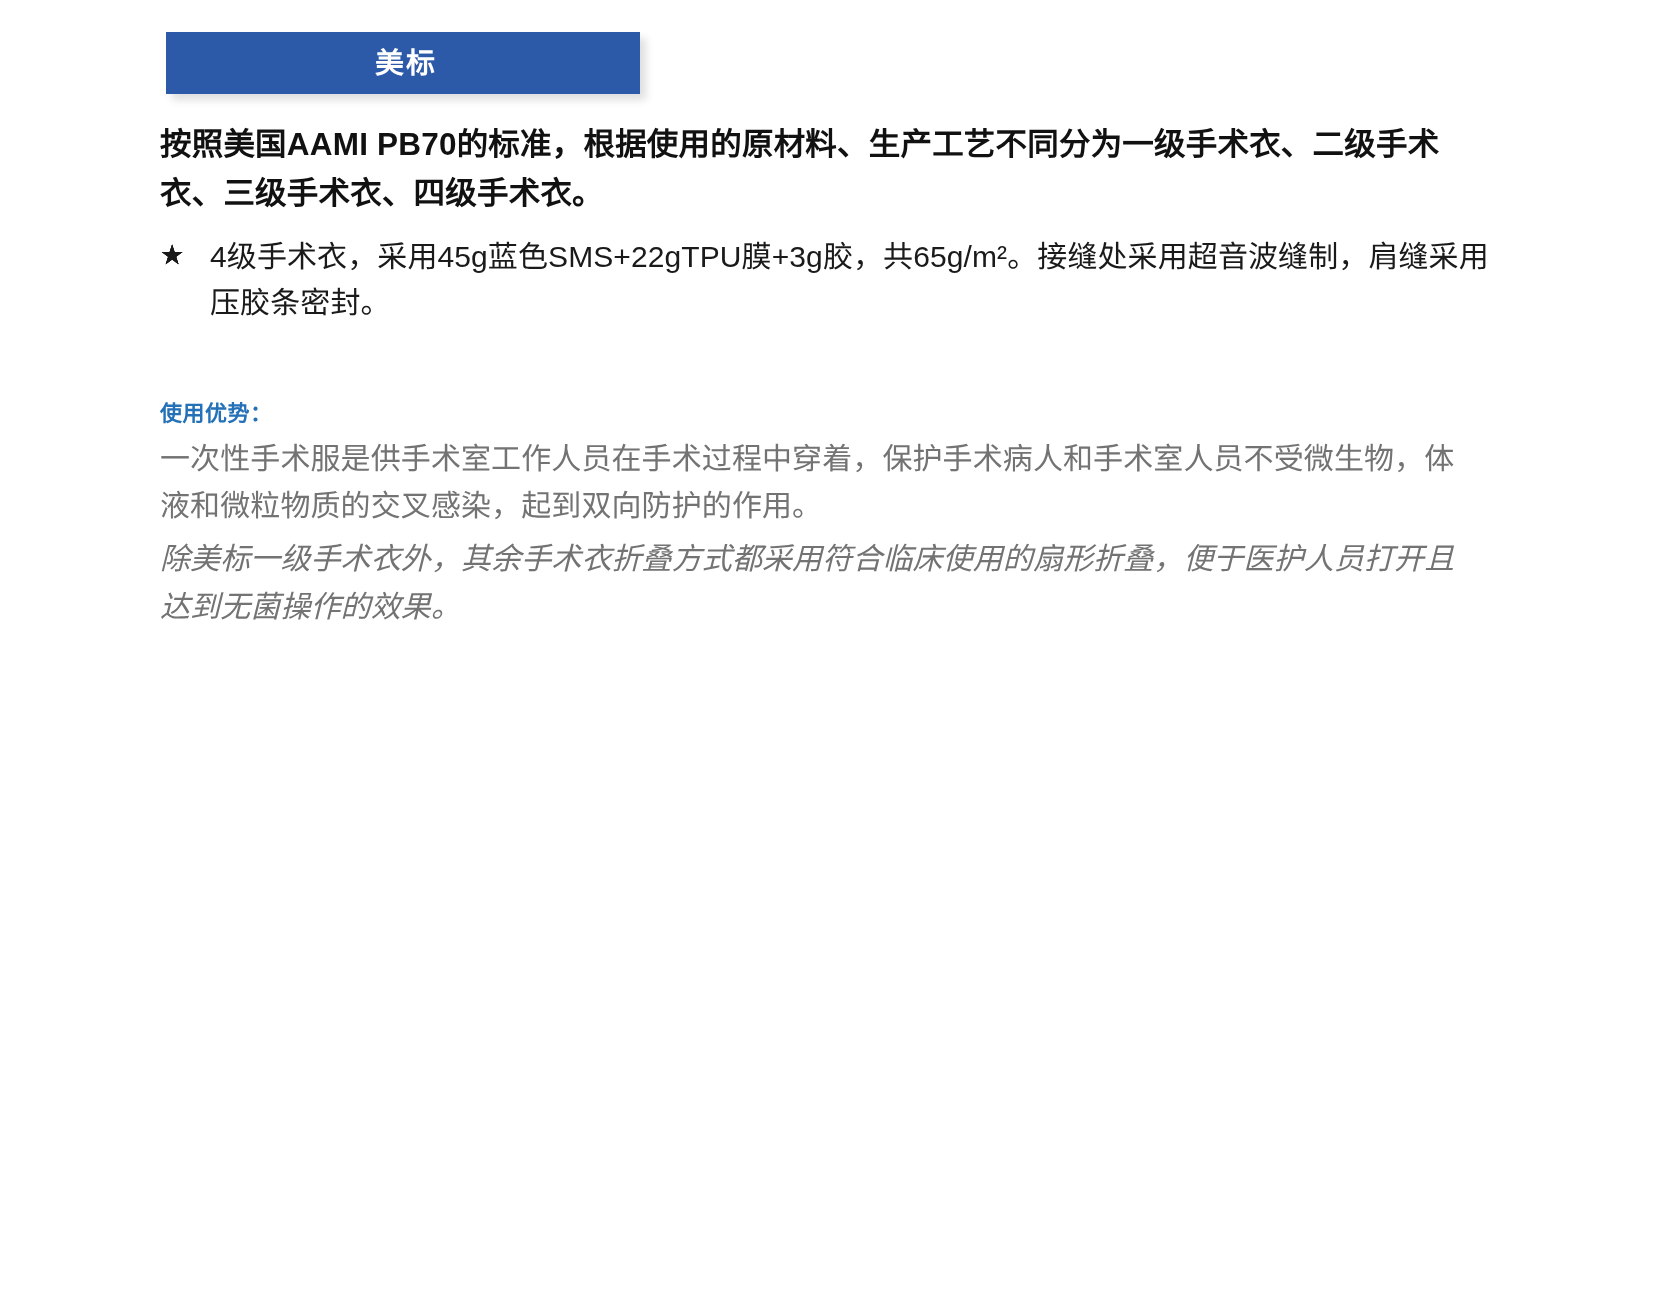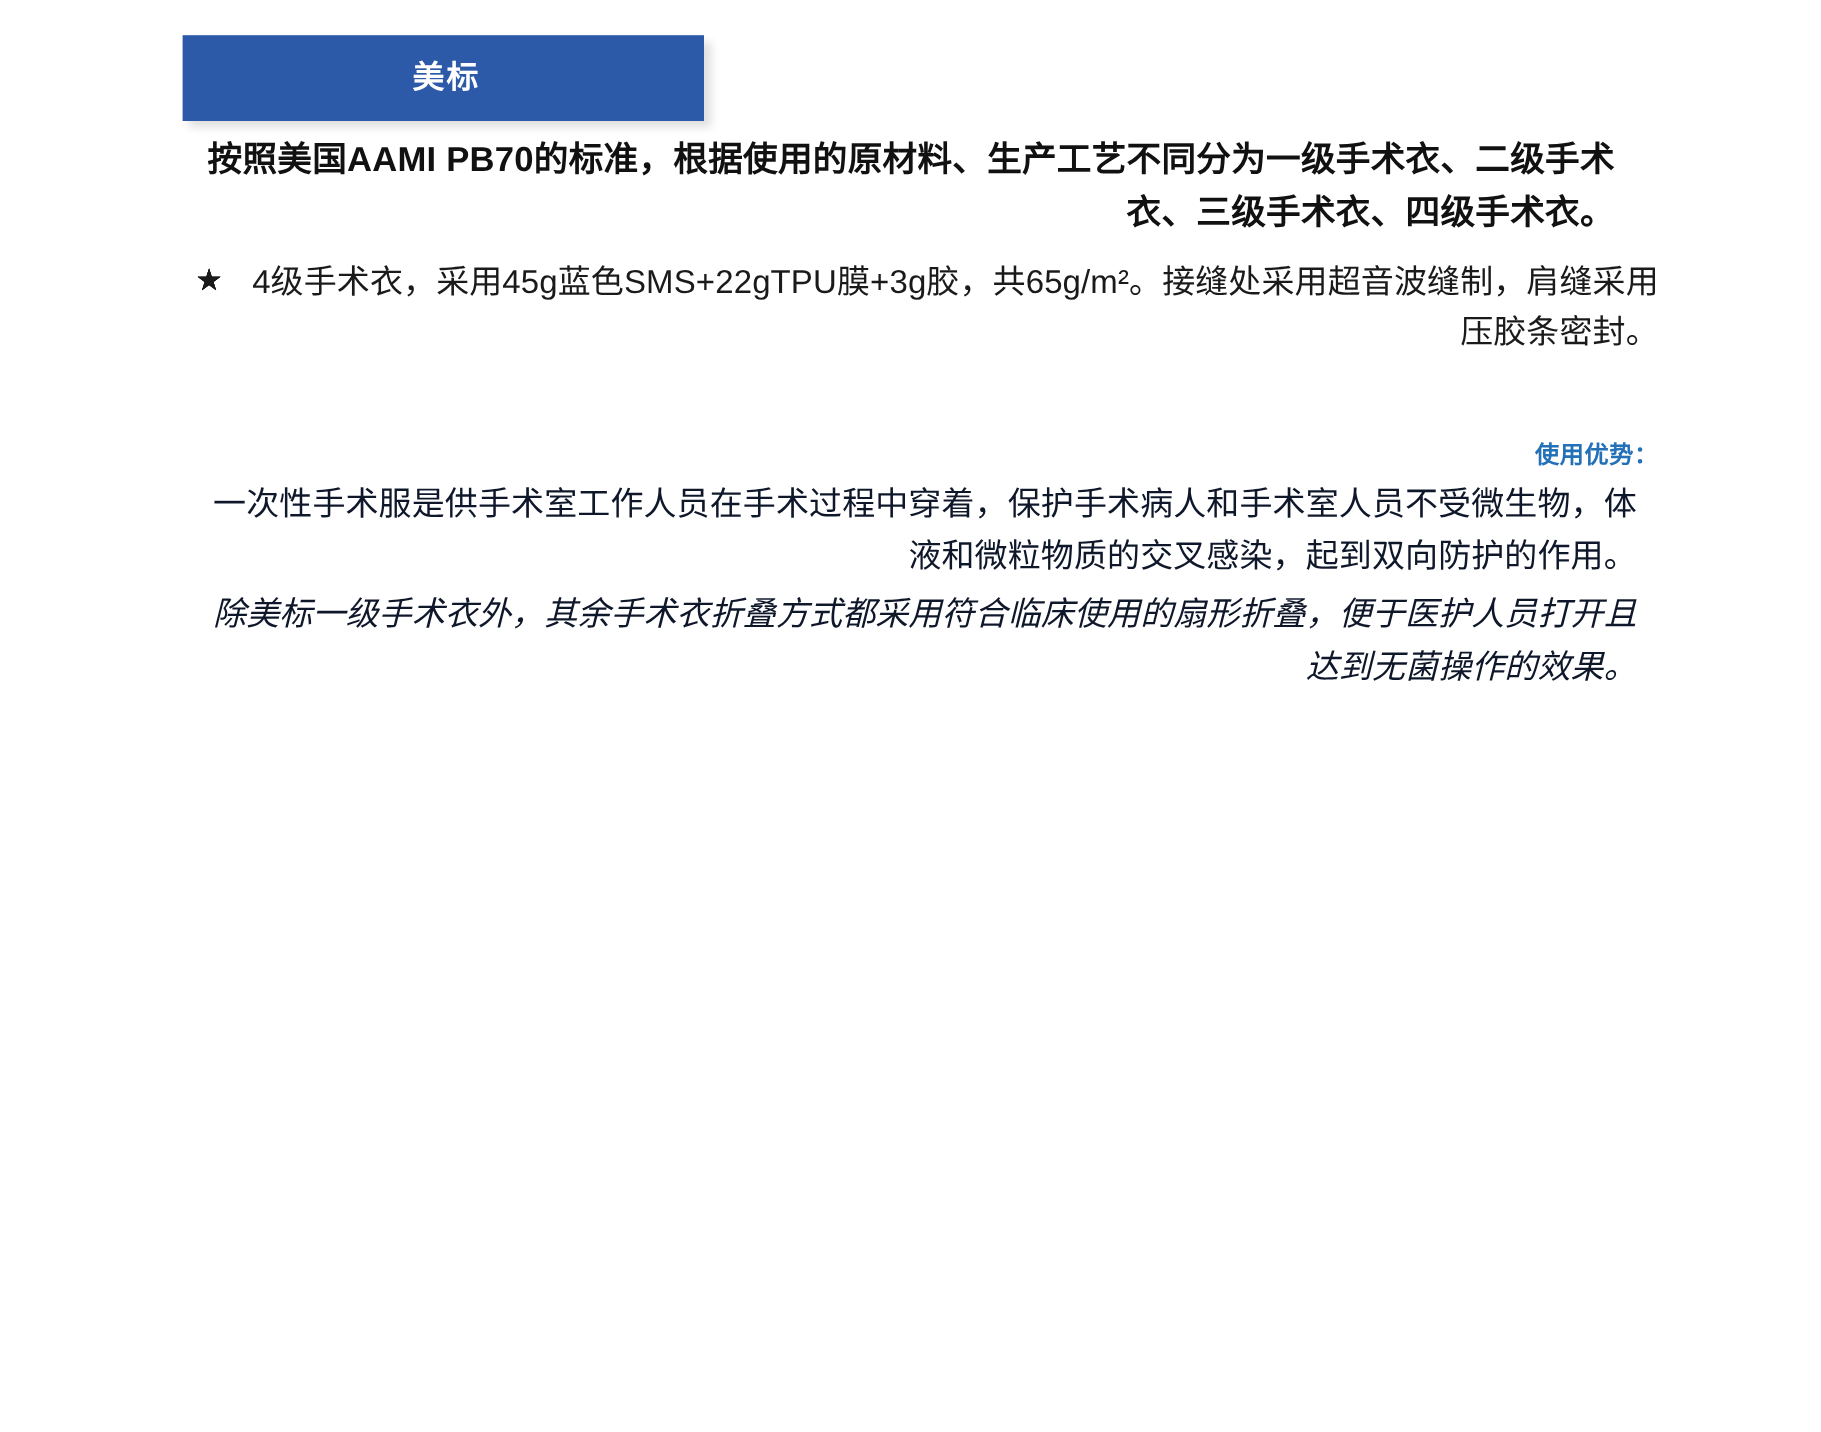--- a/index.html
+++ b/index.html
@@ -19,41 +19,40 @@
     position: relative;
     width: 1655px;
     height: 1302px;
     box-sizing: border-box;
   }
   .banner {
     position: absolute;
     left: 166px;
     top: 32px;
     width: 474px;
-    height: 78px;
+    height: 62px;
     background: #2d5aa8;
     display: flex;
     align-items: center;
     justify-content: center;
     box-shadow: 6px 6px 8px rgba(0,0,0,0.13);
   }
   .banner-title {
     color: #ffffff;
     font-size: 29px;
     font-weight: bold;
     letter-spacing: 2px;
     line-height: 1;
     margin-left: 6px;
   }
   .content {
     position: absolute;
-    left: 178px;
+    left: 160px;
     top: 120px;
     width: 1330px;
-    text-align: right;
   }
   .lead {
     font-size: 31.5px;
     font-weight: bold;
     line-height: 1.55;
     letter-spacing: 0.2px;
     color: #111111;
     margin: 0 0 14px 0;
     width: 1290px;
   }
@@ -85,21 +84,21 @@
   .subheading {
     font-size: 22px;
     font-weight: bold;
     color: #2471b8;
     margin: 0 0 8px 0;
     letter-spacing: 0.5px;
   }
   .para {
     font-size: 30px;
     line-height: 1.58;
-    color: #0f172a;
+    color: #737373;
     margin: 0;
     letter-spacing: 0.1px;
     width: 1310px;
   }
   .para + .para {
     margin-top: 6px;
     font-style: italic;
   }
 </style>
 </head>

